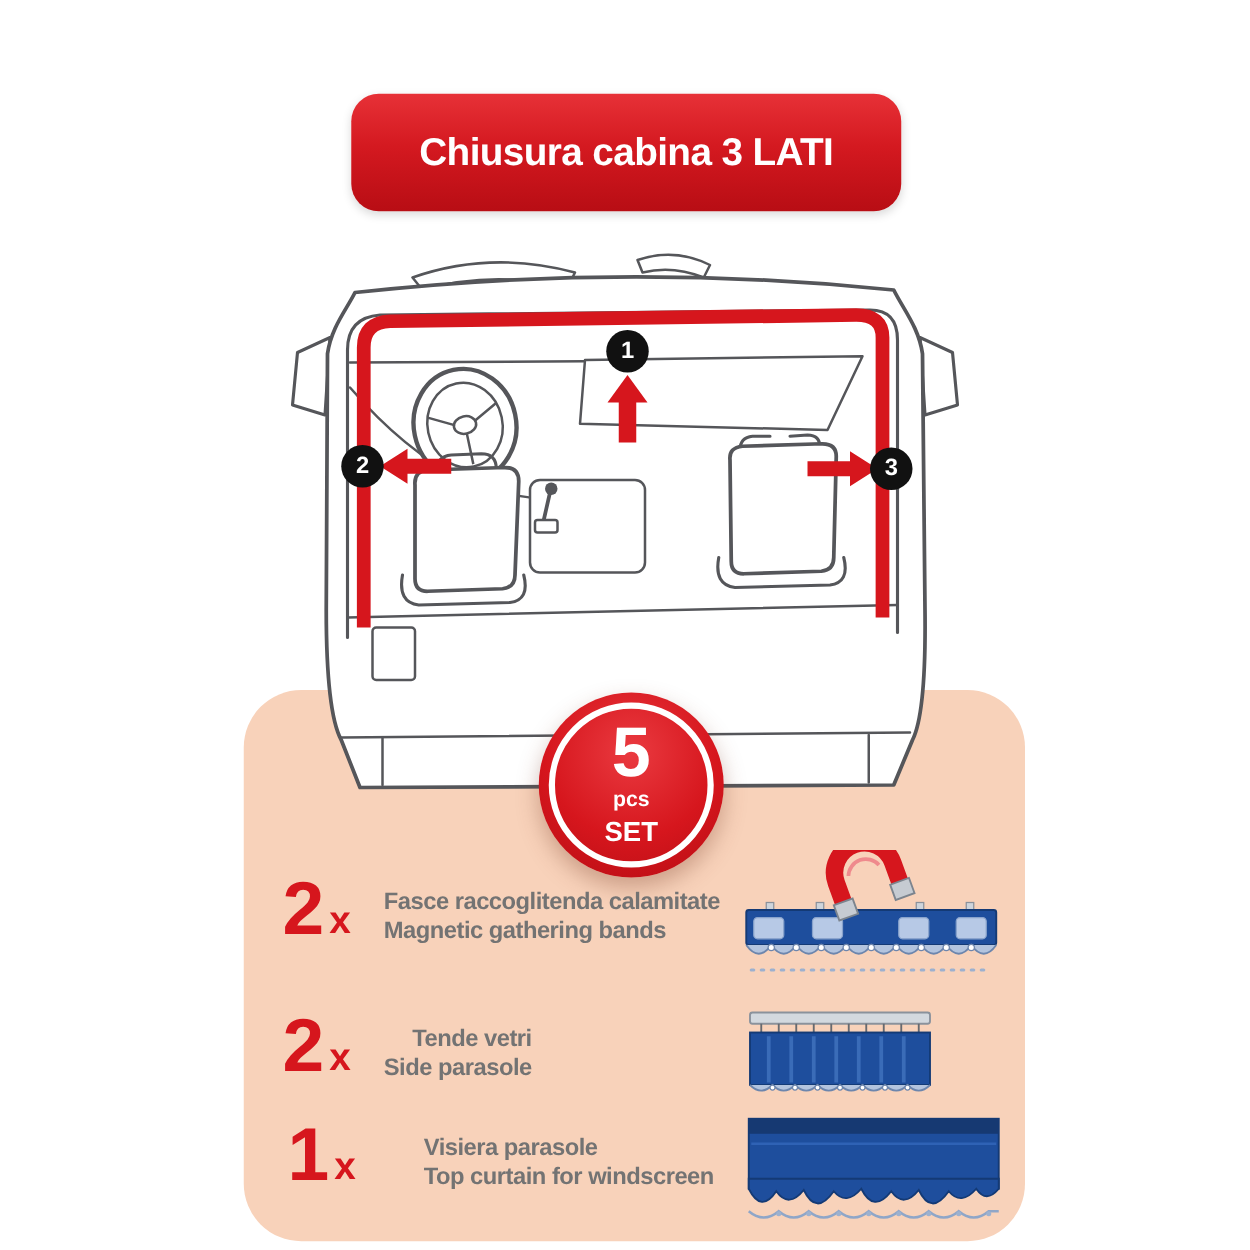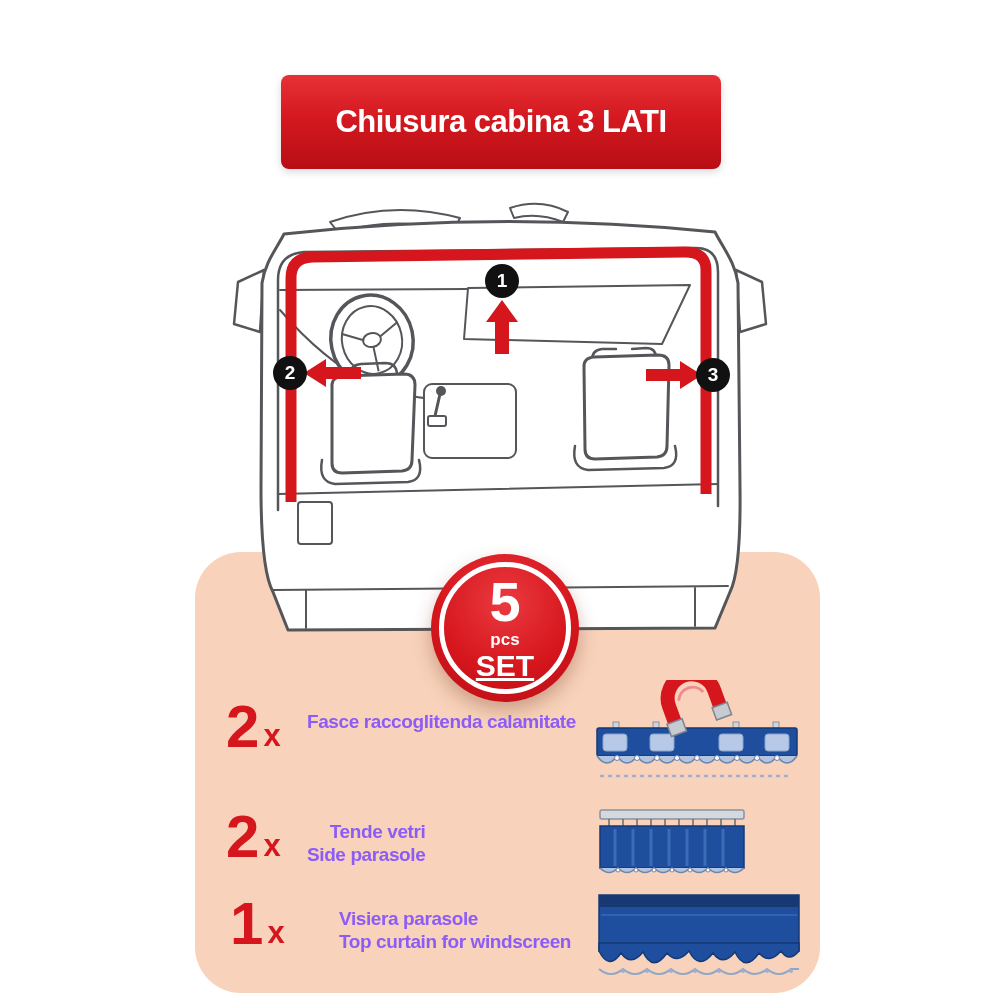--- a/index.html
+++ b/index.html
@@ -2,46 +2,46 @@
 <html><head>
 <meta charset="utf-8">
 <style>
   html,body{margin:0;padding:0;background:#fff;}
   .page{position:relative;width:1000px;height:1000px;background:#ffffff;overflow:hidden;
         font-family:"Liberation Sans",sans-serif;}
 
   .peach-bg{position:absolute;left:195px;top:552px;width:625px;height:441px;
             background:#f8d2ba;border-radius:46px;}
 
-  .banner{position:absolute;left:281px;top:75px;width:440px;height:94px;border-radius:8px;
+  .banner{position:absolute;left:281px;top:75px;width:440px;height:94px;border-radius:22px;
           background:linear-gradient(180deg,#e73137 0%,#d41920 45%,#b80d14 100%);
           color:#fff;display:flex;flex-direction:column;justify-content:center;align-items:center;
           font-weight:bold;font-size:31px;line-height:38px;letter-spacing:-0.5px;
           box-shadow:0 3px 8px rgba(0,0,0,.15);}
 
   .truck-svg{position:absolute;left:218px;top:188px;width:565px;height:450px;}
 
   .marker{position:absolute;width:34px;height:34px;background:#111111;border-radius:50%;
           color:#fff;font-weight:bold;font-size:19px;display:flex;align-items:center;justify-content:center;}
 
   .badge{position:absolute;left:431px;top:554px;width:148px;height:148px;border-radius:50%;
          background:radial-gradient(circle at 50% 32%,#ea3a40 0%,#d6161d 55%,#b50d14 100%);
          box-shadow:0 8px 18px rgba(120,60,40,.35);
          display:flex;flex-direction:column;align-items:center;justify-content:center;
          color:#fff;font-weight:bold;text-align:center;}
   .badge::before{content:"";position:absolute;inset:8px;border:5px solid #ffffff;border-radius:50%;}
   .badge .count{font-size:56px;line-height:50px;}
   .badge .unit{font-size:17px;line-height:25px;}
-  .badge .set{font-size:30px;line-height:28px;text-decoration:underline;}
+  .badge .set{font-size:22px;line-height:28px;}
 
   .qty{position:absolute;color:#d6161d;font-weight:bold;display:flex;align-items:flex-end;}
   .qty .qty-num{font-size:60px;line-height:54px;}
   .qty .qty-x{font-size:31px;line-height:33px;margin-left:4px;margin-bottom:2px;}
 
-  .names{position:absolute;color:#8b5cf6;font-weight:bold;font-size:19px;line-height:23px;
+  .names{position:absolute;color:#737373;font-weight:bold;font-size:19px;line-height:23px;
          letter-spacing:-0.4px;}
 
   .illus{position:absolute;}
 </style>
 </head>
 <body>
 
 <div class="page">
 
   <div class="peach-bg"></div>
@@ -111,20 +111,21 @@
     <div class="unit">pcs</div>
     <div class="set">SET</div>
   </div>
 
   <div class="qty" style="left:226px;top:700px;">
     <span class="qty-num">2</span>
     <span class="qty-x">x</span>
   </div>
   <div class="names" style="left:307px;top:710px;">
     <div>Fasce raccoglitenda calamitate</div>
+    <div>Magnetic gathering bands</div>
   </div>
   <svg class="illus" style="left:593px;top:680px;" width="210" height="112" viewBox="0 0 210 112">
     <rect x="20" y="42" width="6" height="6" fill="#cfd5dc" stroke="#8a929c" stroke-width="1"></rect>
     <rect x="60" y="42" width="6" height="6" fill="#cfd5dc" stroke="#8a929c" stroke-width="1"></rect>
     <rect x="140" y="42" width="6" height="6" fill="#cfd5dc" stroke="#8a929c" stroke-width="1"></rect>
     <rect x="180" y="42" width="6" height="6" fill="#cfd5dc" stroke="#8a929c" stroke-width="1"></rect>
     <rect x="4" y="48" width="200" height="28" rx="2" fill="#1e4e9d" stroke="#143a75" stroke-width="1.5"></rect>
     <rect x="10" y="54" width="24" height="17" rx="3" fill="#b7c9e6" stroke="#89a3cc" stroke-width="1"></rect>
     <rect x="57" y="54" width="24" height="17" rx="3" fill="#b7c9e6" stroke="#89a3cc" stroke-width="1"></rect>
     <rect x="126" y="54" width="24" height="17" rx="3" fill="#b7c9e6" stroke="#89a3cc" stroke-width="1"></rect>

